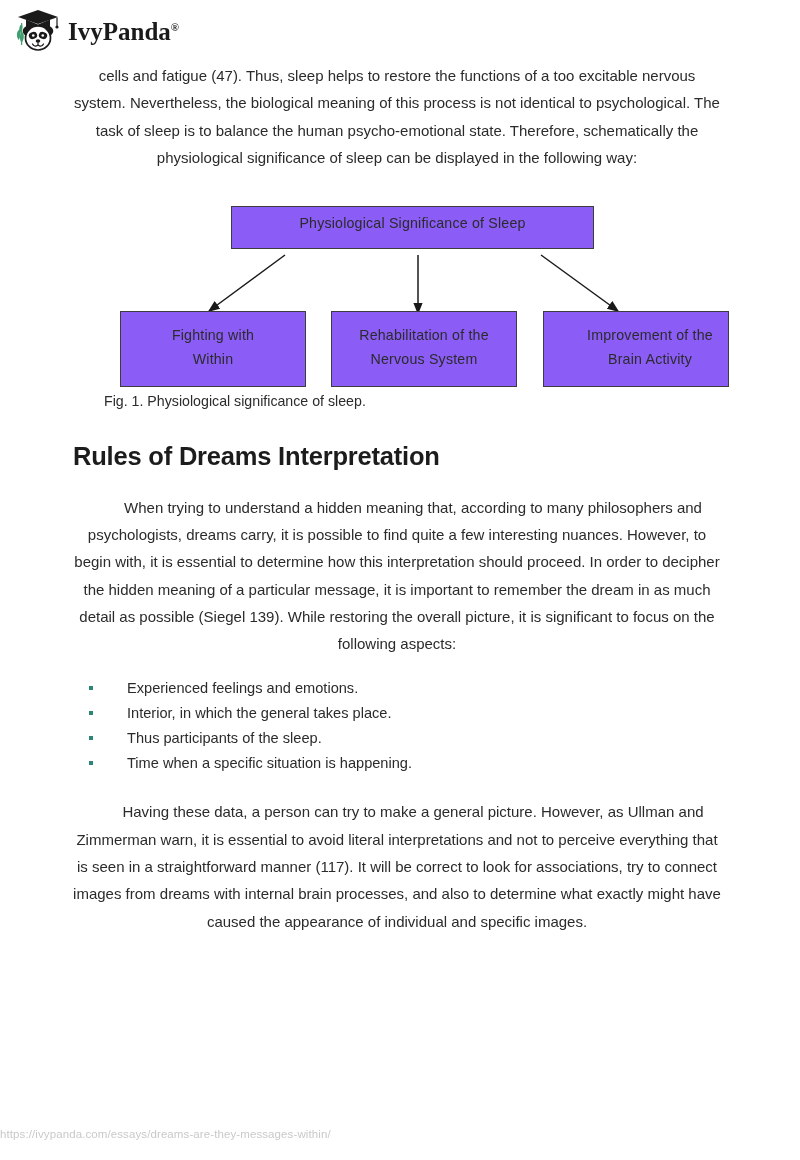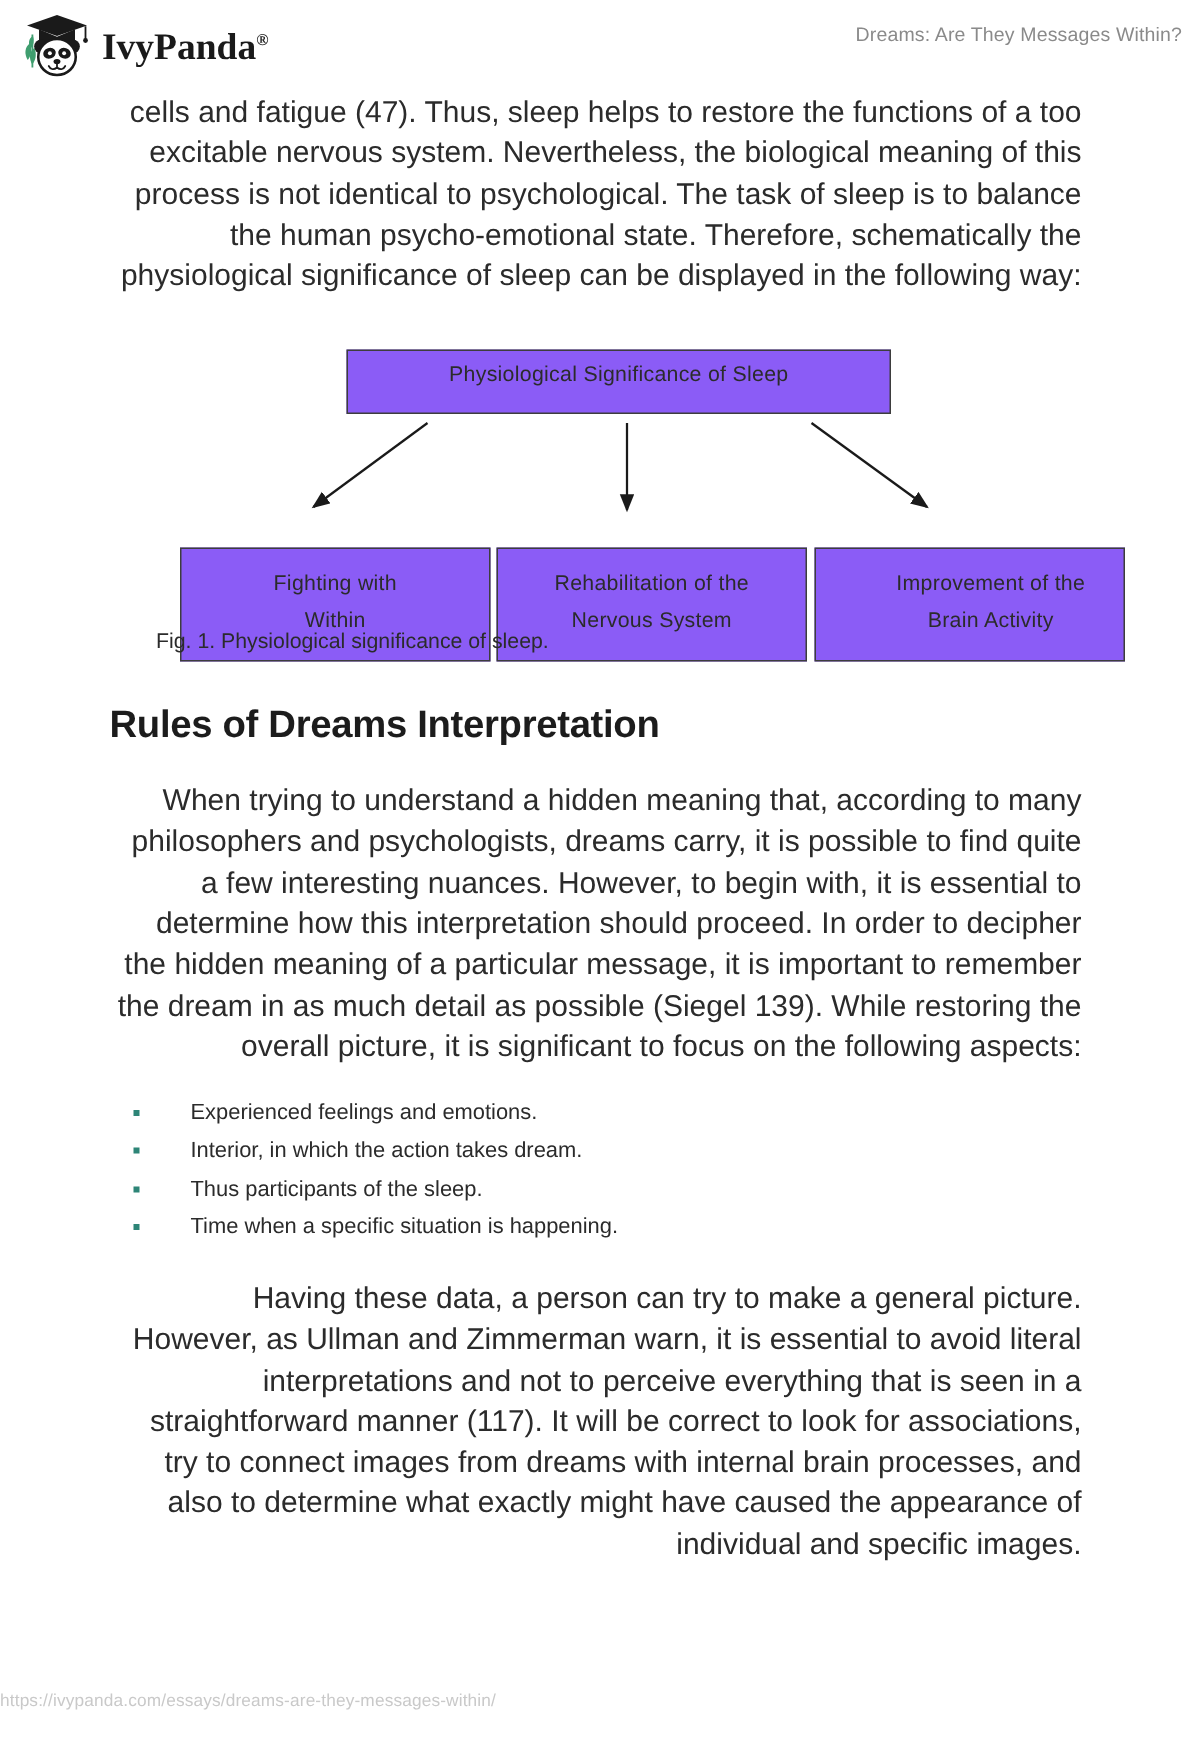--- a/index.html
+++ b/index.html
@@ -65,24 +65,24 @@
 
   
   .content {
     position: absolute;
     top: 62px;
     left: 73px;
     width: 648px;
   }
   p.body-text {
     margin: 0 0 0 0;
-    font-size: 20px;
+    font-size: 15px;
     line-height: 27.3px;
     color: #2b2b2b;
-    text-align: right;
+    text-align: center;
   }
   p.indent-text {
     text-indent: 32px;
   }
 
   
   .figure-wrap {
     position: relative;
     width: 648px;
     height: 228px;
@@ -110,22 +110,22 @@
   }
   .dbox-top {
     left: 158px;
     top: 9px;
     width: 363px;
     height: 43px;
     justify-content: flex-start;
     padding-top: 8px;
   }
   .dbox-child {
-    top: 141px;
-    width: 207px;
+    top: 114px;
+    width: 186px;
     height: 76px;
     justify-content: space-evenly;
     padding: 6px 0 10px 0;
   }
   .dbox-c1 { left: 47px; }
   .dbox-c2 { left: 258px; }
   .dbox-c3 { left: 470px; padding-left: 28px; }
   .dbox-line { display: block; line-height: 1.15; }
 
   .arrow-svg {
@@ -217,21 +217,20 @@
       <ellipse cx="58" cy="53" rx="8.5" ry="7" fill="#1a1a1a" transform="rotate(18 58 53)"></ellipse>
       <circle cx="38.5" cy="53" r="2.6" fill="#ffffff"></circle>
       <circle cx="57.5" cy="53" r="2.6" fill="#ffffff"></circle>
 
       <ellipse cx="48" cy="64" rx="4.6" ry="3.4" fill="#1a1a1a"></ellipse>
       <path d="M48 67 L48 72 M48 72 C43 76 39 74 37 70 M48 72 C53 76 57 74 59 70" stroke="#1a1a1a" stroke-width="2.4" fill="none" stroke-linecap="round"></path>
     </svg>
     <span class="brand-name"><span>IvyPanda</span><span class="brand-reg">®</span></span>
   </div>
 
-  <div class="header-title">Dreams: Are They Messages Within?</div>
 </div>
 
 <div class="content">
 
   <p class="body-text">cells and fatigue (47). Thus, sleep helps to restore the functions of a too excitable nervous system. Nevertheless, the biological meaning of this process is not identical to psychological. The task of sleep is to balance the human psycho-emotional state. Therefore, schematically the physiological significance of sleep can be displayed in the following way:</p>
 
   <div class="figure-wrap">
     <div class="diagram">
 
       <svg class="arrow-svg" viewBox="0 0 648 210">
@@ -267,21 +266,21 @@
 
     <div class="fig-caption">Fig. 1. Physiological significance of sleep.</div>
   </div>
 
   <h2 class="section-heading">Rules of Dreams Interpretation</h2>
 
   <p class="body-text indent-text" style="margin-top:22px">When trying to understand a hidden meaning that, according to many philosophers and psychologists, dreams carry, it is possible to find quite a few interesting nuances. However, to begin with, it is essential to determine how this interpretation should proceed. In order to decipher the hidden meaning of a particular message, it is important to remember the dream in as much detail as possible (Siegel 139). While restoring the overall picture, it is significant to focus on the following aspects:</p>
 
   <ul class="aspect-list">
     <li><span class="bullet-mark"></span><span>Experienced feelings and emotions.</span></li>
-    <li><span class="bullet-mark"></span><span>Interior, in which the action takes dream.</span></li>
+    <li><span class="bullet-mark"></span><span>Interior, in which the general takes place.</span></li>
     <li><span class="bullet-mark"></span><span>Thus participants of the sleep.</span></li>
     <li><span class="bullet-mark"></span><span>Time when a specific situation is happening.</span></li>
   </ul>
 
   <p class="body-text indent-text" style="margin-top:22px">Having these data, a person can try to make a general picture. However, as Ullman and Zimmerman warn, it is essential to avoid literal interpretations and not to perceive everything that is seen in a straightforward manner (117). It will be correct to look for associations, try to connect images from dreams with internal brain processes, and also to determine what exactly might have caused the appearance of individual and specific images.</p>
 
 </div>
 
 <div class="page-footer">https://ivypanda.com/essays/dreams-are-they-messages-within/</div>
 

